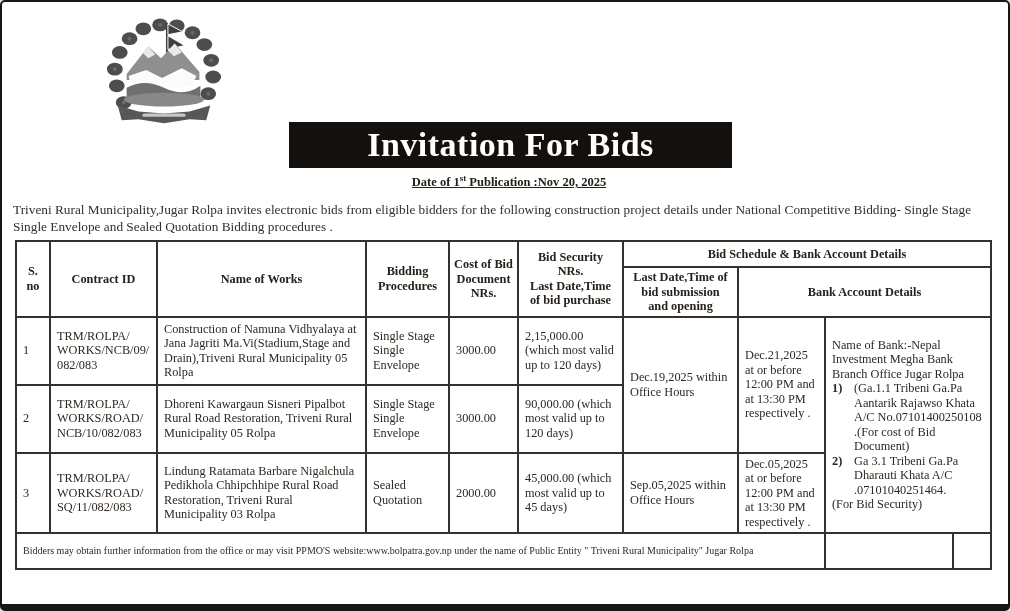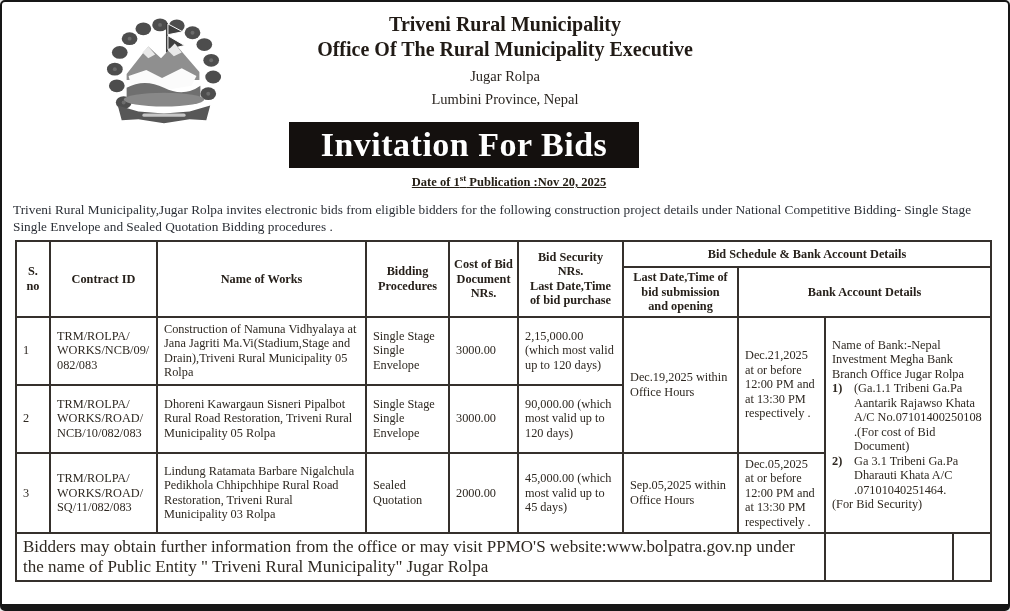--- a/index.html
+++ b/index.html
@@ -11,21 +11,21 @@
     overflow:hidden;
   }
   
   .emblem { position:absolute; left:103px; top:14px; width:118px; height:122px; }
   .hdr { position:absolute; left:0; right:0; top:10px; text-align:center; }
   .hdr .org    { font-size:20px; font-weight:bold; color:#211b16; line-height:1.2; }
   .hdr .office { font-size:20px; font-weight:bold; color:#211b16; line-height:1.3; }
   .hdr .sub    { font-size:14.5px; color:#2a2520; margin-top:7px; line-height:1.1; }
   
   .banner {
-    position:absolute; left:287px; top:120px; width:350px; height:46px;
+    position:absolute; left:287px; top:120px; width:443px; height:46px;
     background:#14100e; display:flex; align-items:center; justify-content:center;
   }
   .banner span { color:#ffffff; font-size:34px; font-weight:bold; letter-spacing:0.5px; }
   
   .pubdate {
     position:absolute; left:0; right:0; top:171px; text-align:center;
     font-size:12.5px; font-weight:bold; color:#262017;padding-left:8px;
   }
   .pubdate .inner { text-decoration:underline; }
   .pubdate sup { font-size:9px; }
@@ -48,21 +48,21 @@
   table.bids td { padding:3px 6px; vertical-align:middle; text-align:left; }
   tr.h1 { height:26px; } tr.h2 { height:48px; }
   tr.r1 { height:68px; } tr.r2 { height:68px; } tr.r3 { height:78px; }
   tr.tf { height:36px; }
   td.sn   { text-align:center; }
   td.pre  { white-space:pre-line; }
   td.bank { vertical-align:top; padding:2px 4px 2px 6px; }
   .bank-item { display:flex; }
   .bank-item .num  { font-weight:bold; width:22px; flex:0 0 22px; }
   .bank-item .txt  { flex:1; }
-  td.footnote { text-align:center; font-size:17px; padding:2px 8px;border-radius:14px; }
+  td.footnote { text-align:center; font-size:10px; padding:2px 8px;border-radius:14px; }
   
   .signature {
     position:absolute; right:13px; top:576px;
     font-size:15.5px; color:#2a2723;
   }
 </style>
 </head>
 <body>
 
 <div class="page">
@@ -104,26 +104,20 @@
 
     <polygon points="24,60 42,54 58,62 78,52 93,60 88,70 63,74 40,72 26,68" fill="#fbfbfb"></polygon>
 
     <path d="M22 72 Q40 62 60 72 Q80 82 97 70 L97 82 L22 82 Z" fill="#6f6f6f"></path>
     <ellipse cx="60" cy="84" rx="41" ry="7" fill="#888888"></ellipse>
 
     <path d="M13 90 L34 96 L60 98 L86 96 L107 90 L103 105 L86 104 L60 108 L34 104 L17 105 Z" fill="#575757"></path>
     <rect x="38" y="98" width="44" height="3.5" rx="1.7" fill="#c6c6c6"></rect>
   </svg>
 
-  <div class="hdr">
-    <div class="org">Triveni Rural Municipality</div>
-    <div class="office">Office Of The Rural Municipality Executive</div>
-    <div class="sub">Jugar Rolpa</div>
-    <div class="sub">Lumbini Province, Nepal</div>
-  </div>
 
   <div class="banner">
     <span>Invitation For Bids</span>
   </div>
 
   <div class="pubdate">
     <span class="inner"><span>Date of 1</span><sup>st</sup><span> Publication :Nov 20, 2025</span></span>
   </div>
 
   <div class="intro">Triveni Rural Municipality,Jugar Rolpa invites electronic bids from eligible bidders for the following construction project details under National Competitive Bidding- Single Stage Single Envelope and Sealed Quotation Bidding procedures .</div>

